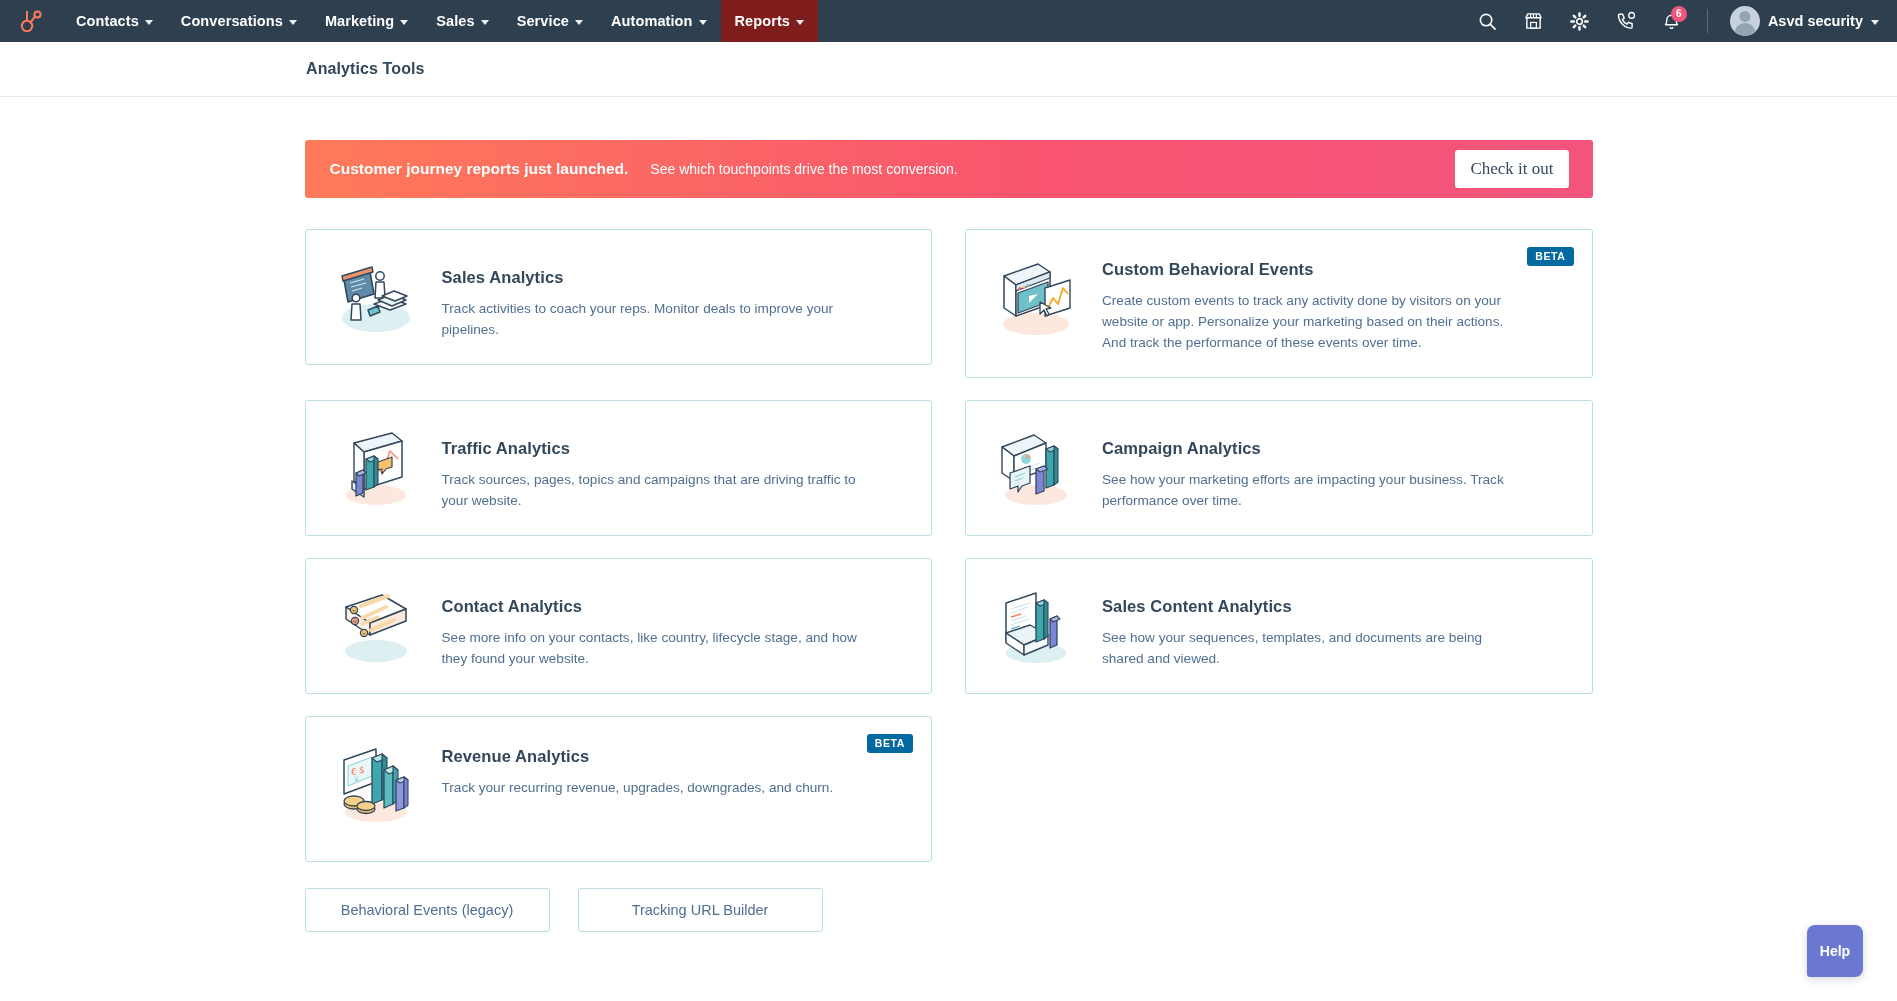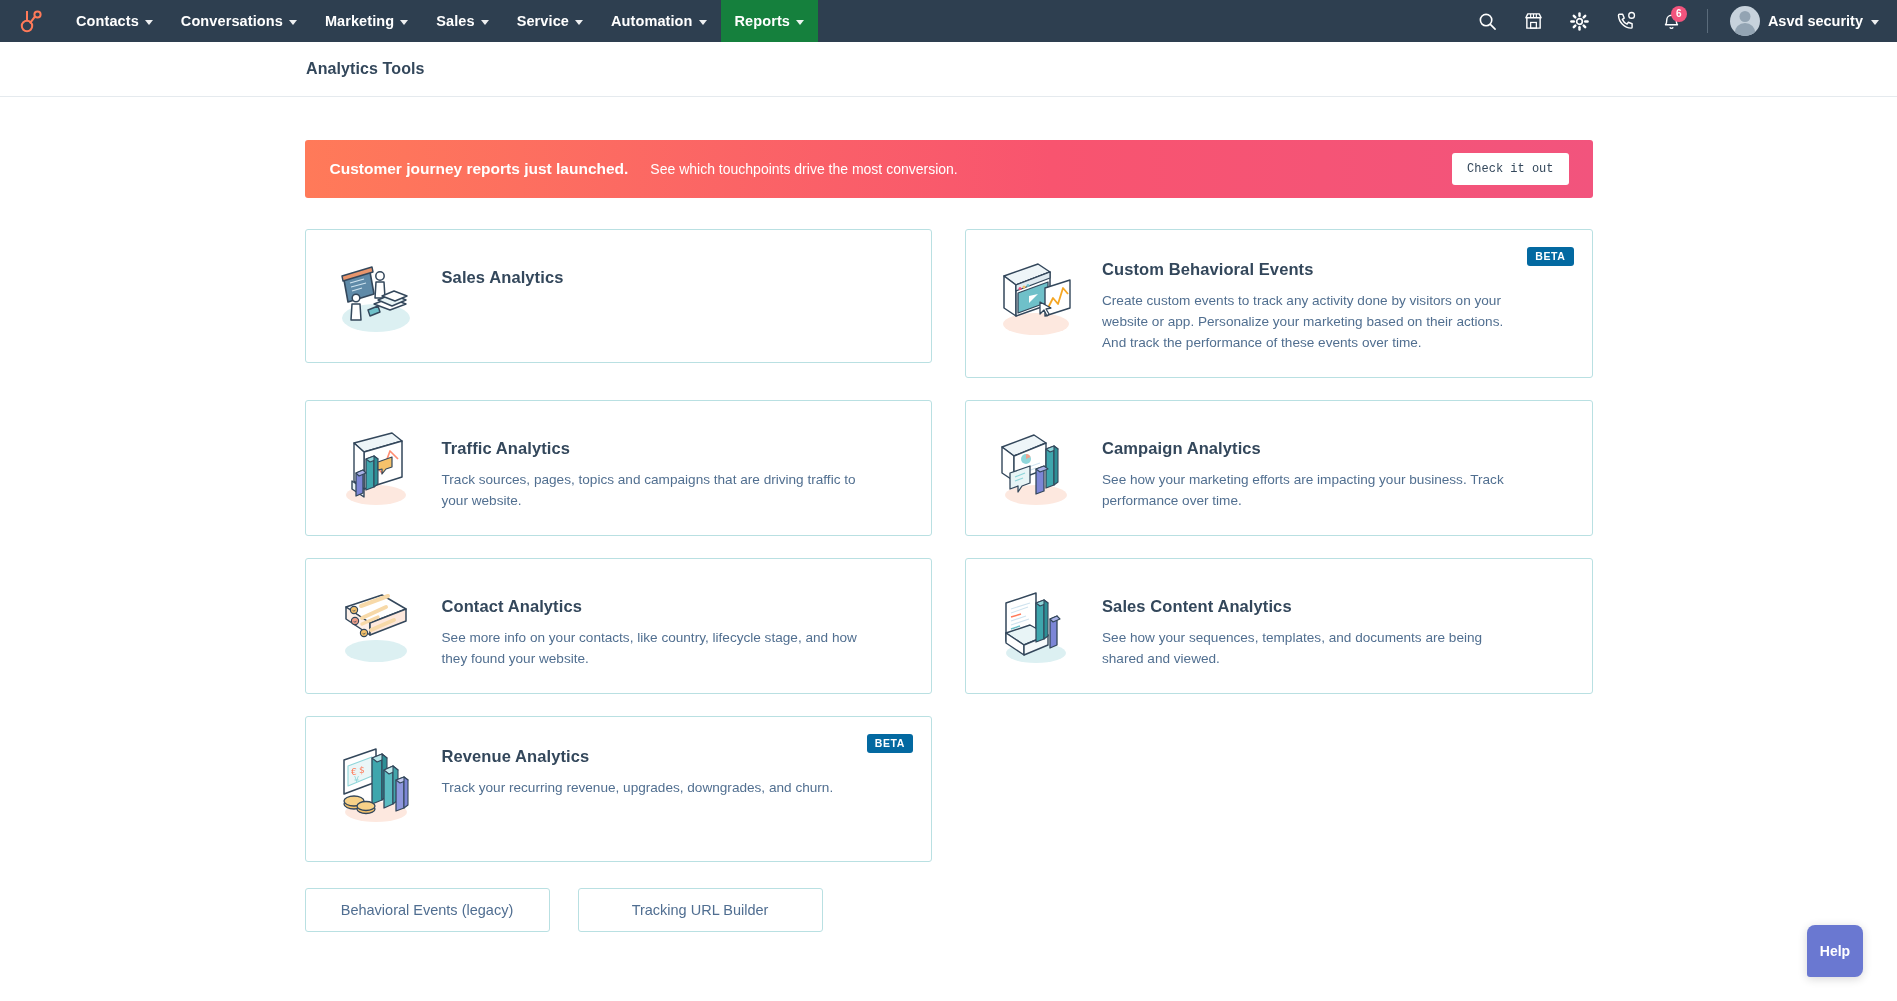--- a/index.html
+++ b/index.html
@@ -37,21 +37,21 @@
     align-items: center;
     gap: 6px;
     padding: 0 14px;
     color: #ffffff;
     font-size: 14.5px;
     font-weight: bold;
     cursor: pointer;
     white-space: nowrap;
     letter-spacing: .1px;
   }
-  .nav-item.active { background: #15803d; }
+  .nav-item.active { background: #7f1d1d; }
   .caret {
     width: 0; height: 0;
     border-left: 4px solid transparent;
     border-right: 4px solid transparent;
     border-top: 5px solid #ffffff;
     display: inline-block;
     margin-top: 2px;
     opacity: .92;
   }
   .nav-right {
@@ -178,22 +178,22 @@
   .banner-sub {
     font-size: 14px;
     white-space: nowrap;
   }
   .banner-btn {
     margin-left: auto;
     background: #fff;
     color: #33475b;
     border: none;
     border-radius: 3px;
-    font-family: Liberation Mono, monospace;
-    font-size: 12px;
+    font-family: Liberation Serif, serif;
+    font-size: 17px;
     padding: 9px 15px;
     cursor: pointer;
     white-space: nowrap;
   }
 
   
   .grid {
     display: grid;
     grid-template-columns: 1fr 1fr;
     column-gap: 33px;
@@ -431,20 +431,21 @@
             <g>
               <path d="M44 44 L60 38 L76 44 L60 50 Z" fill="#fff" stroke="#33475b" stroke-width="1.4" stroke-linejoin="round"></path>
               <path d="M48 40 L62 34 L76 40 L62 46 Z" fill="#e8f4f6" stroke="#33475b" stroke-width="1.4" stroke-linejoin="round"></path>
               <path d="M52 36 L64 31 L77 36 L65 41 Z" fill="#fff" stroke="#33475b" stroke-width="1.4" stroke-linejoin="round"></path>
               <path d="M38 50 L48 46 L50 52 L40 56 Z" fill="#6fc0c9" stroke="#33475b" stroke-width="1.4" stroke-linejoin="round"></path>
             </g>
           </svg>
         </div>
         <div class="card-body">
           <div class="card-title">Sales Analytics</div>
+          <div class="card-desc">Track activities to coach your reps. Monitor deals to improve your pipelines.</div>
         </div>
       </div>
 
       <div class="card tall">
         <div class="beta">BETA</div>
         <div class="card-illu">
           <svg width="92" height="80" viewBox="0 0 92 80">
             <ellipse cx="46" cy="66" rx="33" ry="11" fill="#fde8df"></ellipse>
             <path d="M14 18 L48 6 L60 14 L26 27 Z" fill="#eef5f8" stroke="#33475b" stroke-width="1.5" stroke-linejoin="round"></path>
             <path d="M14 18 L26 27 L26 58 L14 50 Z" fill="#ffffff" stroke="#33475b" stroke-width="1.5" stroke-linejoin="round"></path>

